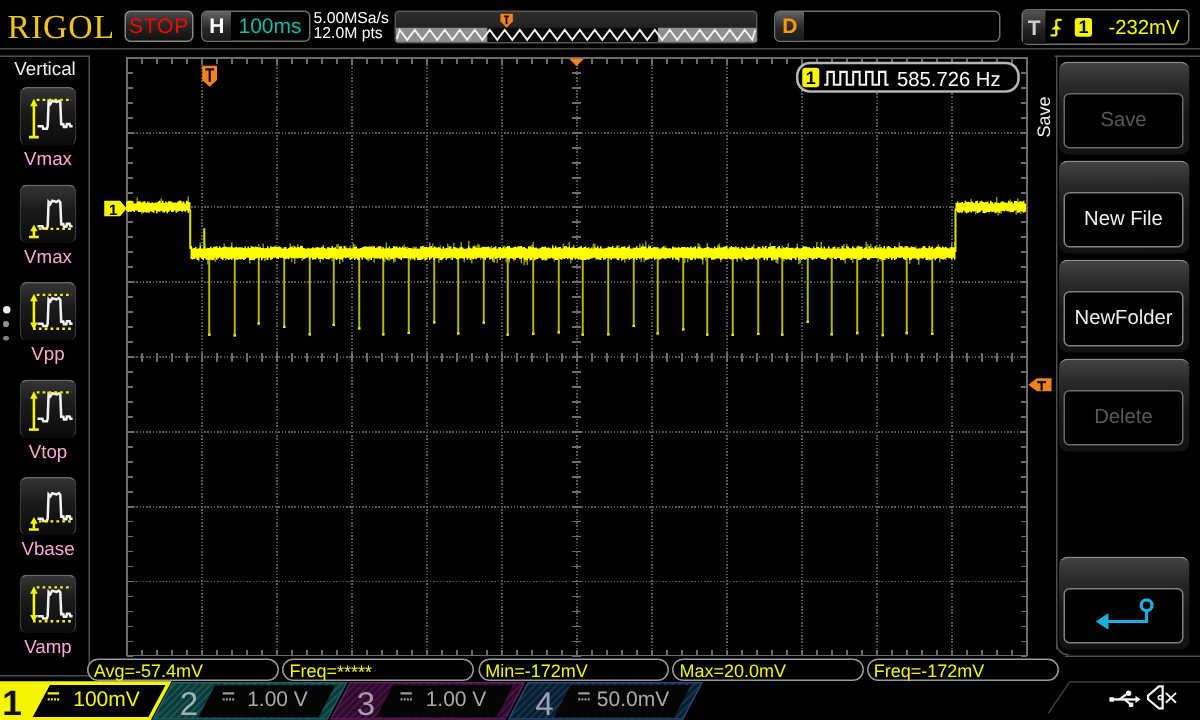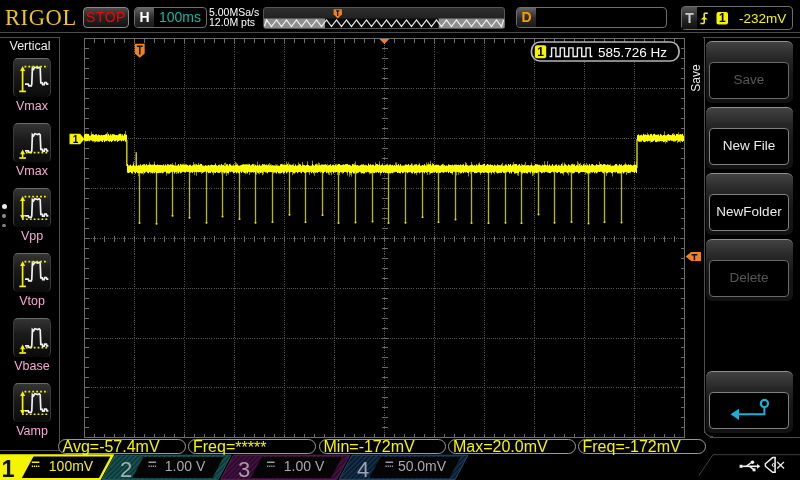--- a/index.html
+++ b/index.html
@@ -31,21 +31,21 @@
 #rm-top{left:703px;top:36.5px;width:97px;height:1px;background:#4e4e4e;}
 #rm-left{left:703.5px;top:36.5px;width:1px;height:396px;background:#4e4e4e;}
 #rm-bl{left:703.5px;top:428px;width:9px;height:9px;border-left:1px solid #4e4e4e;border-bottom:1px solid #4e4e4e;border-bottom-left-radius:8px;}
 #rm-bot{left:710px;top:436.5px;width:90px;height:1px;background:#4e4e4e;}
 #save-lbl{left:677px;top:70px;width:40px;height:16px;color:#eee;font-size:12px;text-align:center;transform:rotate(-90deg);}
 .rbtn{position:absolute;left:705.5px;width:87.5px;height:62px;border-radius:6px;background:linear-gradient(#424242,#282828 26%,#171717 55%,#121212);border-top:1px solid #909090;}
 .rinner{position:absolute;left:3.5px;top:20px;width:80px;height:36.5px;border:1px solid #808080;border-radius:4px;background:#000;text-align:center;font-size:13.5px;line-height:34px;}
 .dis{color:#585858;border-color:#6a6a6a;}
 .ena{color:#ececec;}
 
-.meas{position:absolute;top:438.5px;height:15px;border:1px solid #9a9a9a;border-radius:7.5px;background:#000;color:#f5f500;font-size:16px;line-height:14px;padding-left:4px;white-space:nowrap;}
+.meas{position:absolute;top:438.5px;height:15px;border:1px solid #9a9a9a;border-radius:7.5px;background:#000;color:#f5f500;font-size:12px;line-height:14px;padding-left:4px;white-space:nowrap;}
 svg{position:absolute;left:0;top:0;}
 </style></head><body>
 
 <div class="abs" id="logo">RIGOL</div>
 <div class="abs" id="stopbtn">STOP</div>
 <div class="abs tbox" id="hbox">
     <div class="tab">H</div>
     <div class="val">100ms</div>
   </div>
 <div class="abs" id="rate">5.00MSa/s<br>12.0M pts</div>

